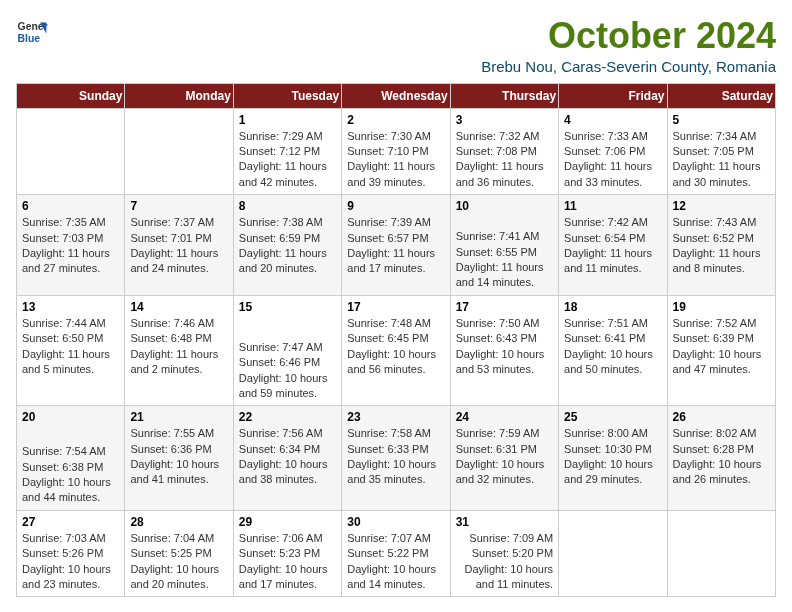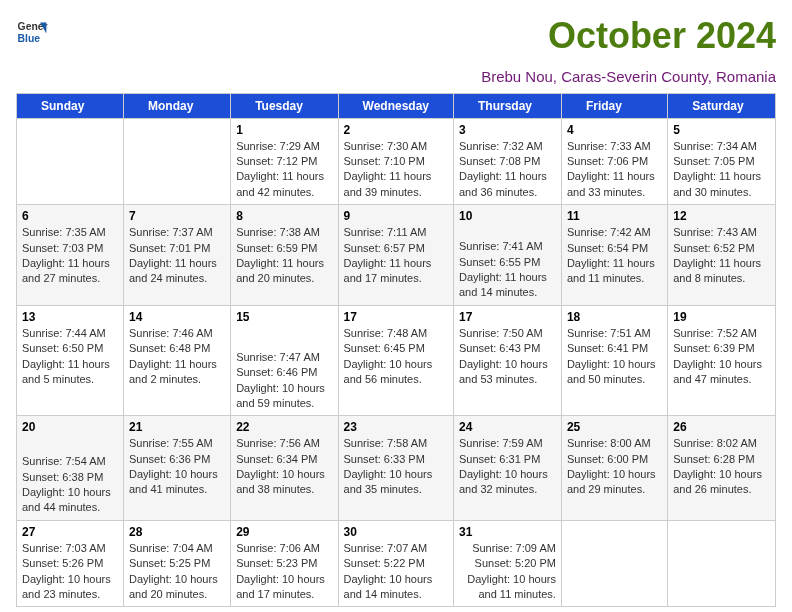--- a/index.html
+++ b/index.html
@@ -29,33 +29,33 @@
       text-align: right;
     }
     .month-title {
       font-size: 36px;
       font-weight: bold;
       color: #4d7c0f;
       line-height: 1.1;
     }
     .location-title {
       font-size: 15px;
-      color: #701a75;
-      margin-top: 12px;
+      color: #0c4a6e;
+      margin-top: 2px;
     }
     table {
       width: 100%;
       border-collapse: collapse;
       font-size: 11px;
     }
     thead tr th {
-      background-color: #1d4ed8;
+      background-color: #7f1d1d;
       color: #fff;
-      padding: 5px 24px;
-      text-align: left;
+      padding: 5px 2px;
+      text-align: right;
       font-size: 12px;
       font-weight: bold;
       border: 1px solid #ccc;
     }
     tbody tr td {
       border: 1px solid #ccc;
       padding: 4px 5px;
       vertical-align: top;
       width: calc(100% / 7);
       min-height: 80px;
@@ -154,21 +154,21 @@
 Daylight: 11 hours and 24 minutes.</div>
         </td>
         <td>
           <span class="day-num">8</span>
           <div class="day-info" style="white-space: pre-line;">Sunrise: 7:38 AM
 Sunset: 6:59 PM
 Daylight: 11 hours and 20 minutes.</div>
         </td>
         <td>
           <span class="day-num">9</span>
-          <div class="day-info" style="white-space: pre-line;">Sunrise: 7:11 AM
+          <div class="day-info" style="white-space: pre-line;">Sunrise: 7:39 AM
 Sunset: 6:57 PM
 Daylight: 11 hours and 17 minutes.</div>
         </td>
         <td>
           <span class="day-num">10</span>
           <div class="day-info" style="white-space: pre-line; margin-top: 16px;">Sunrise: 7:41 AM
 Sunset: 6:55 PM
 Daylight: 11 hours and 14 minutes.</div>
         </td>
         <td>
@@ -255,21 +255,21 @@
         </td>
         <td>
           <span class="day-num">24</span>
           <div class="day-info" style="white-space: pre-line;">Sunrise: 7:59 AM
 Sunset: 6:31 PM
 Daylight: 10 hours and 32 minutes.</div>
         </td>
         <td>
           <span class="day-num">25</span>
           <div class="day-info" style="white-space: pre-line;">Sunrise: 8:00 AM
-Sunset: 6:00 PM
+Sunset: 10:30 PM
 Daylight: 10 hours and 29 minutes.</div>
         </td>
         <td>
           <span class="day-num">26</span>
           <div class="day-info" style="white-space: pre-line;">Sunrise: 8:02 AM
 Sunset: 6:28 PM
 Daylight: 10 hours and 26 minutes.</div>
         </td>
       </tr>
       <tr>

